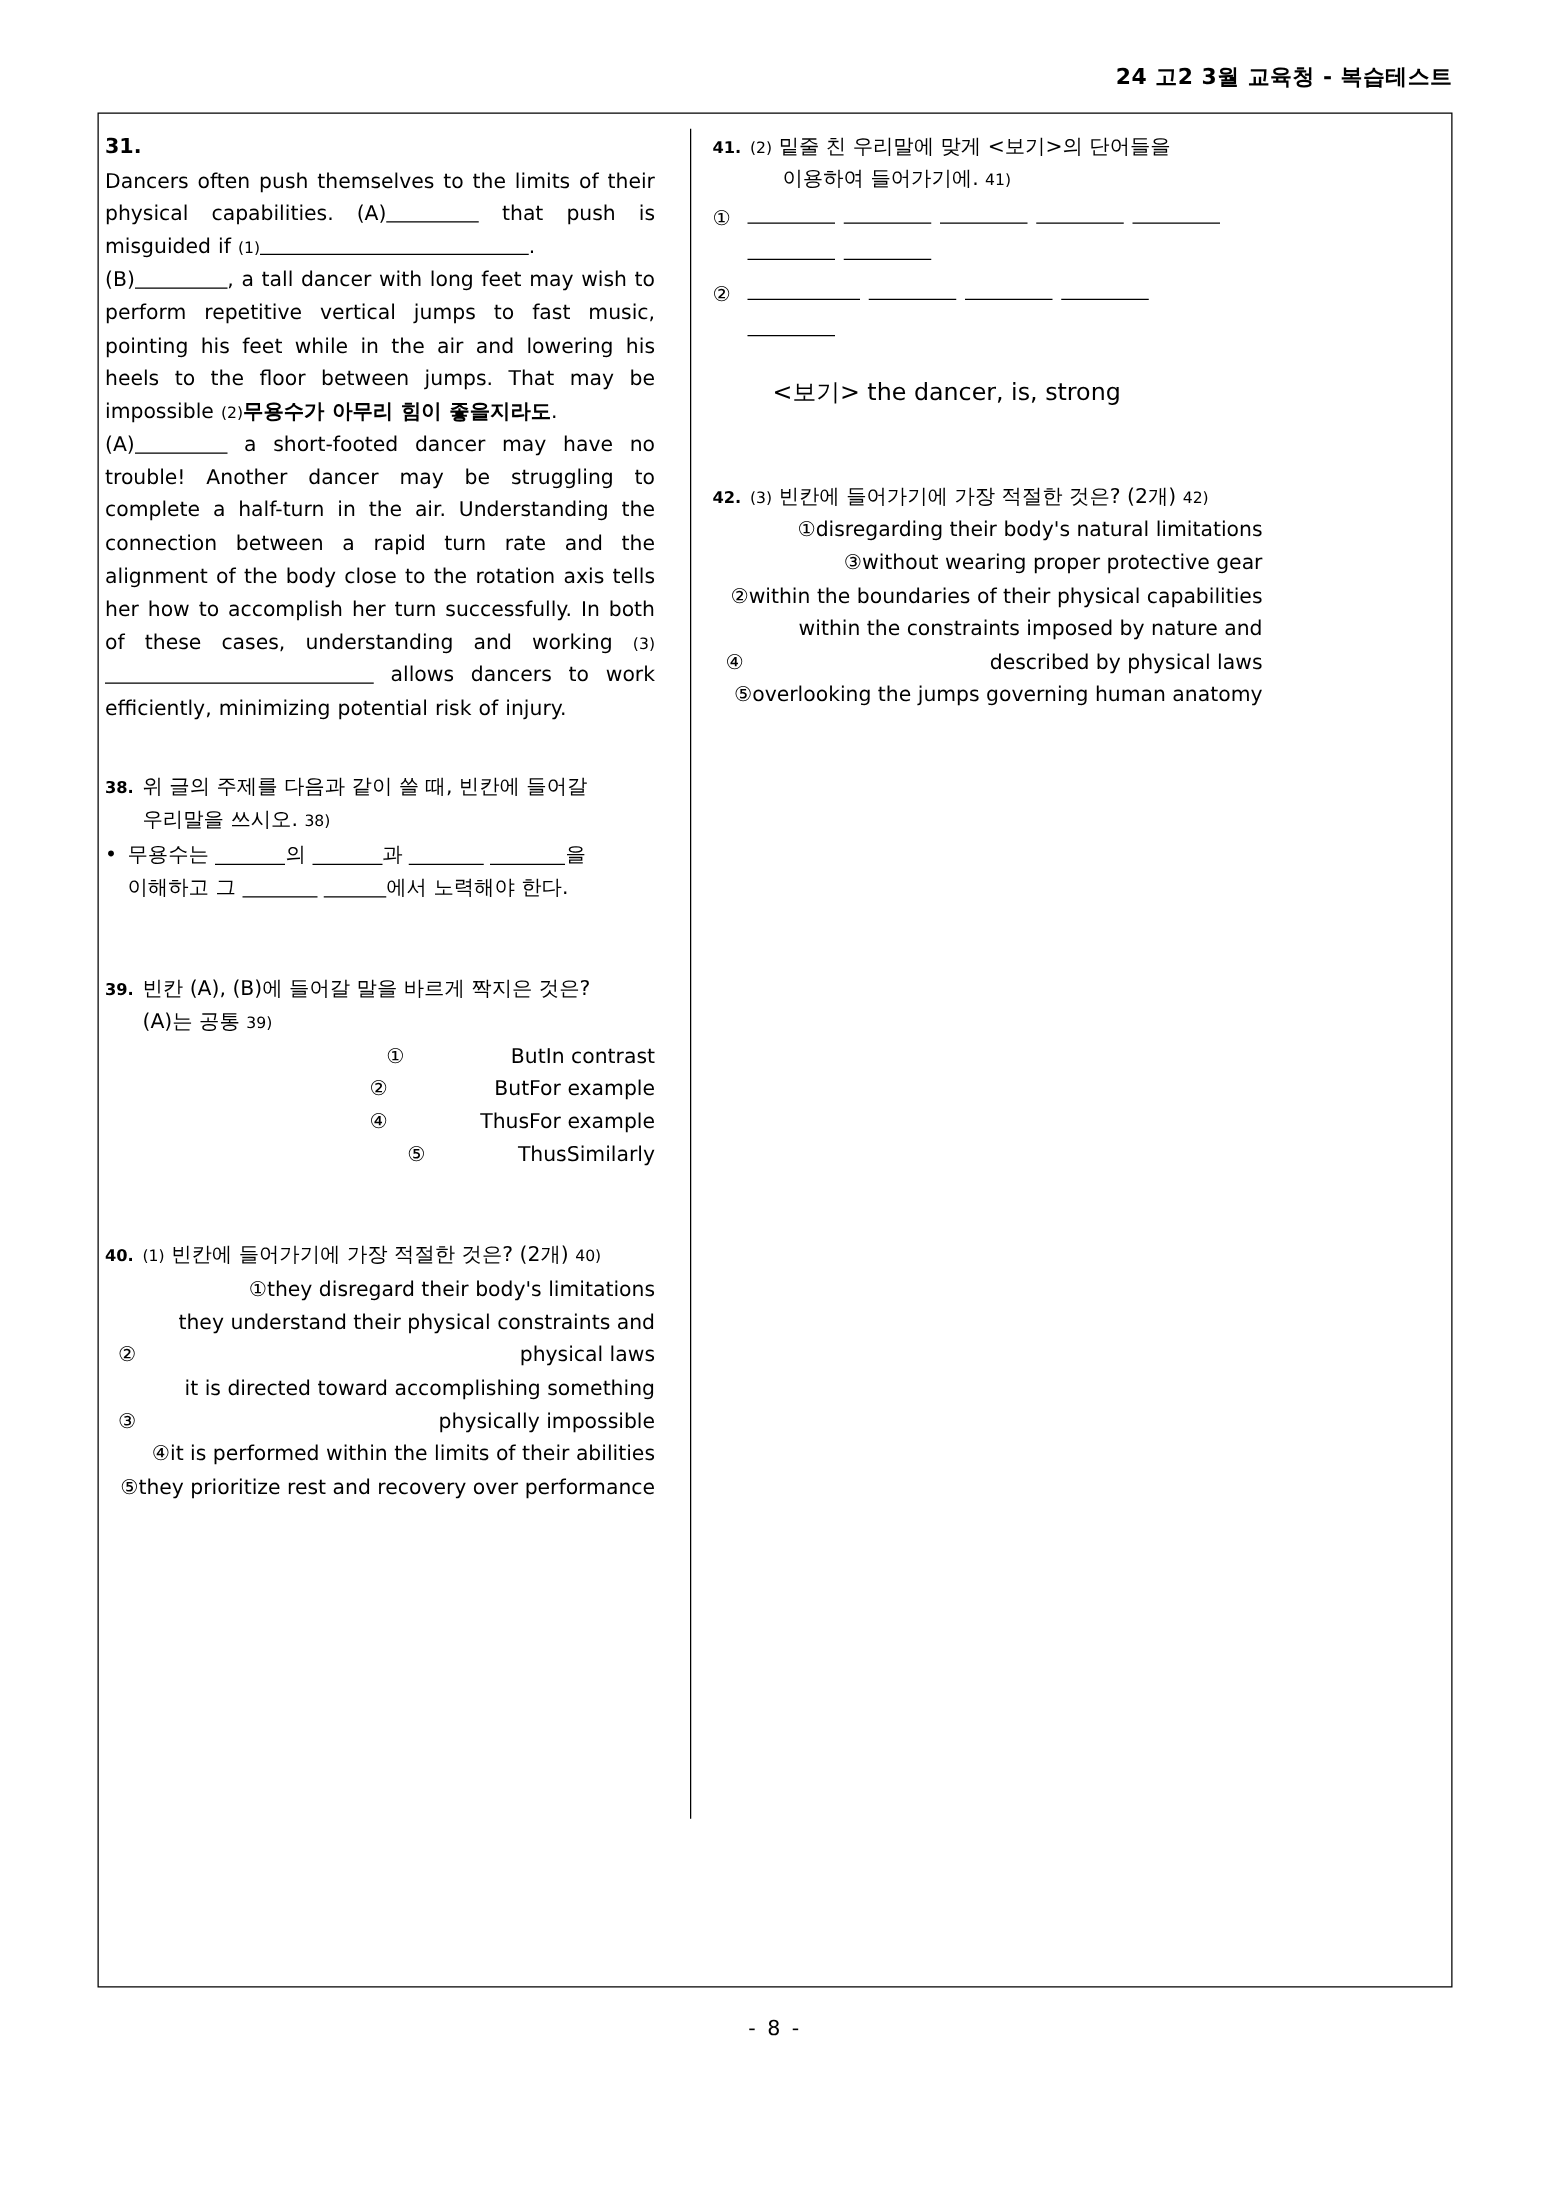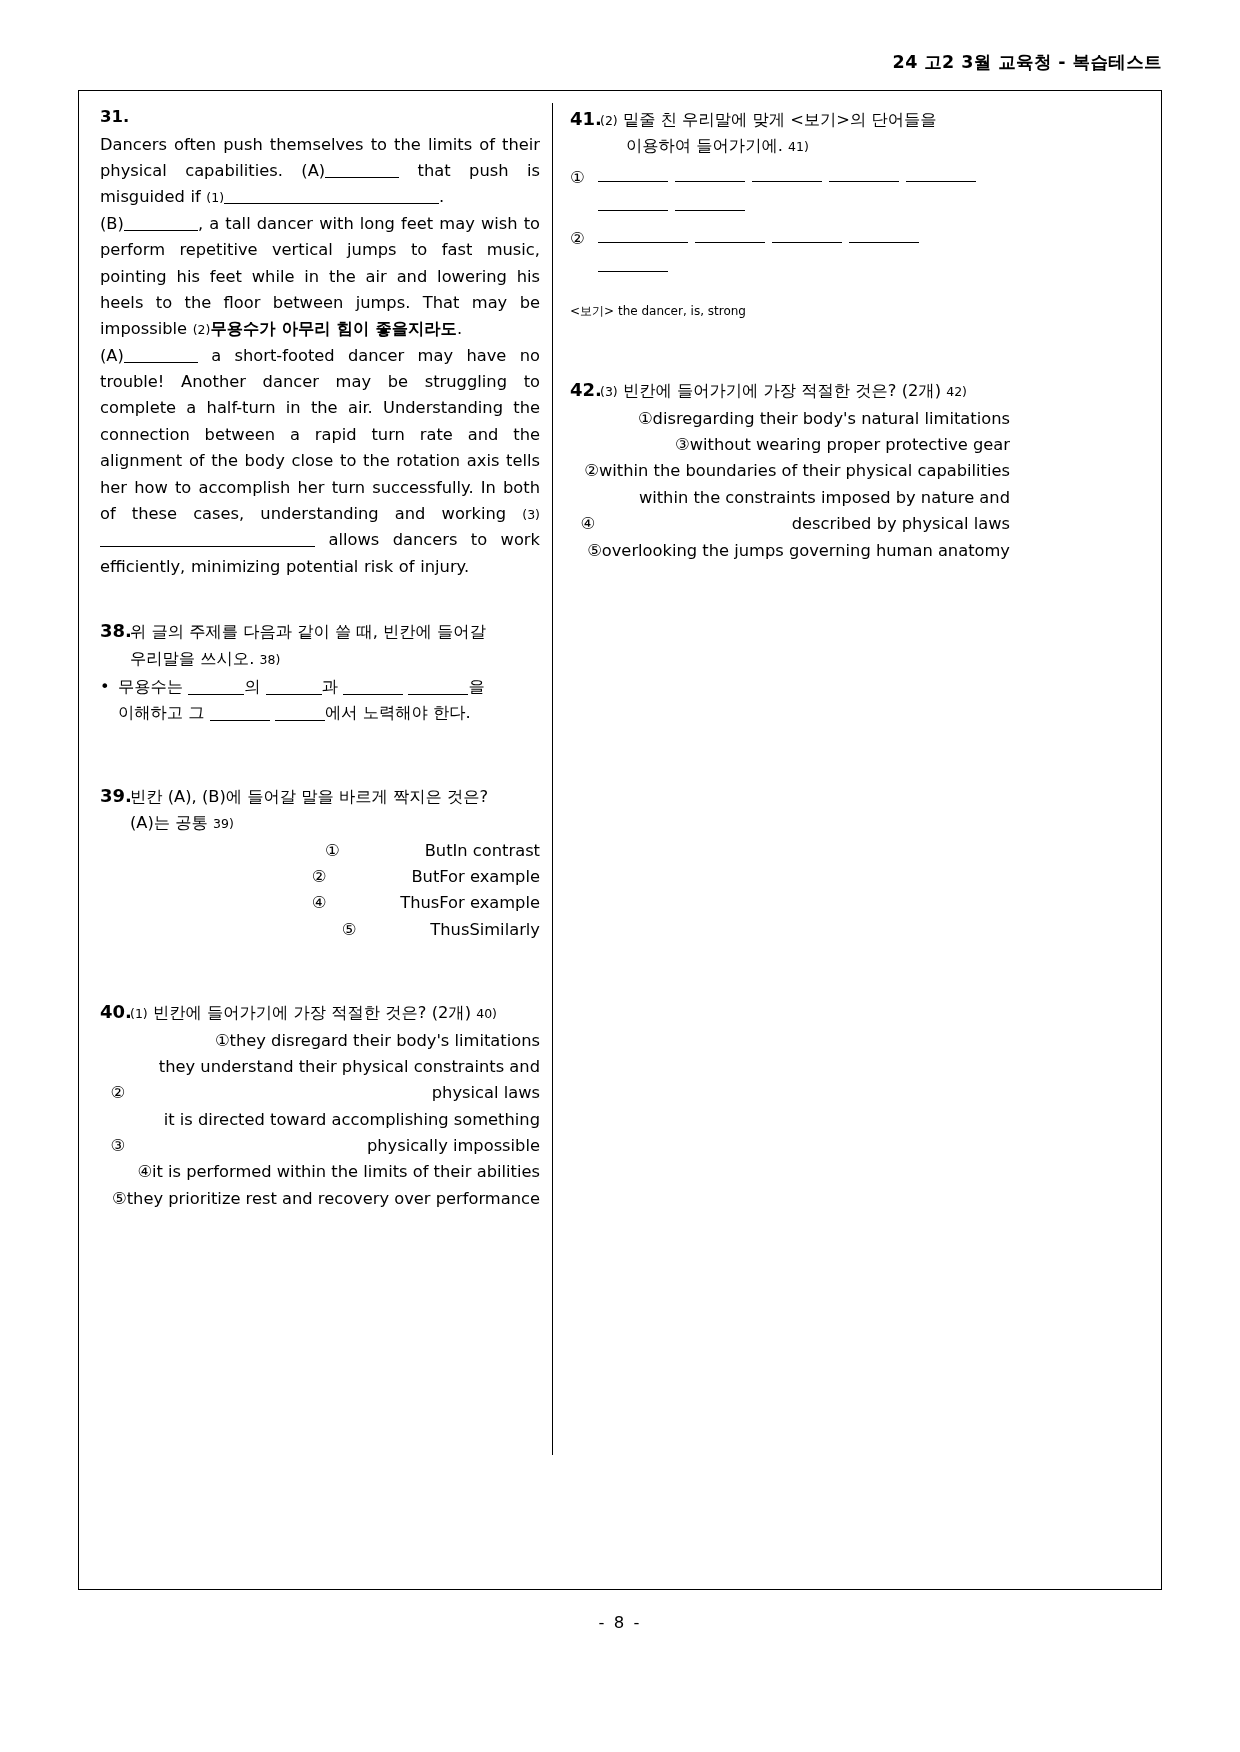--- a/index.html
+++ b/index.html
@@ -49,21 +49,21 @@
     left: 552px;
     width: 0;
     height: 1352px;
     border-left: 1.3px solid #000;
   }
   
   .col {
     position: absolute;
     top: 104px;
   }
-  .col-left  { left: 100px;  width: 440px; }
+  .col-left  { left: 84px;  width: 440px; }
   .col-right { left: 570px;  width: 440px; }
   .passage-label {
     font-size: 16.5px;
     font-weight: bold;
     line-height: 1.55;
     margin-bottom: 2px;
   }
   .passage {
     font-size: 16.3px;
     line-height: 1.62;
@@ -100,21 +100,21 @@
   .q-head {
     display: block;
     text-indent: 0;
     padding-left: 30px;
   }
   .q-head .qn {
     display: inline-block;
     width: 30px;
     margin-left: -30px;
     font-weight: bold;
-    font-size: 18px;
+    font-size: 13px;
   }
   .q-note { font-size: 12.5px; }
   .q-sup  { font-size: 12.5px; }
 
   .choices { margin-top: 1px; }
   .choice {
     font-size: 16.3px;
     line-height: 1.62;
     padding-left: 25px;
     text-indent: -25px;
@@ -176,22 +176,23 @@
     vertical-align: 1px;
   }
   .r70 { width: 70px; }
   .r90 { width: 90px; }
   .ans-cont {
     padding-left: 28px;
     line-height: 1.72;
     margin-top: 1px;
   }
   .bogi {
-    font-size: 12px;
-    line-height: 1.62;
+    font-size: 19px;
+    line-height: 1.62;
+    margin-left: 48px;
   }
   .spacer-sm { height: 20px; }
   .spacer-md { height: 36px; }
   .spacer-lg { height: 54px; }
 
   
   .footer {
     position: absolute;
     top: 1613px;
     left: 0;

